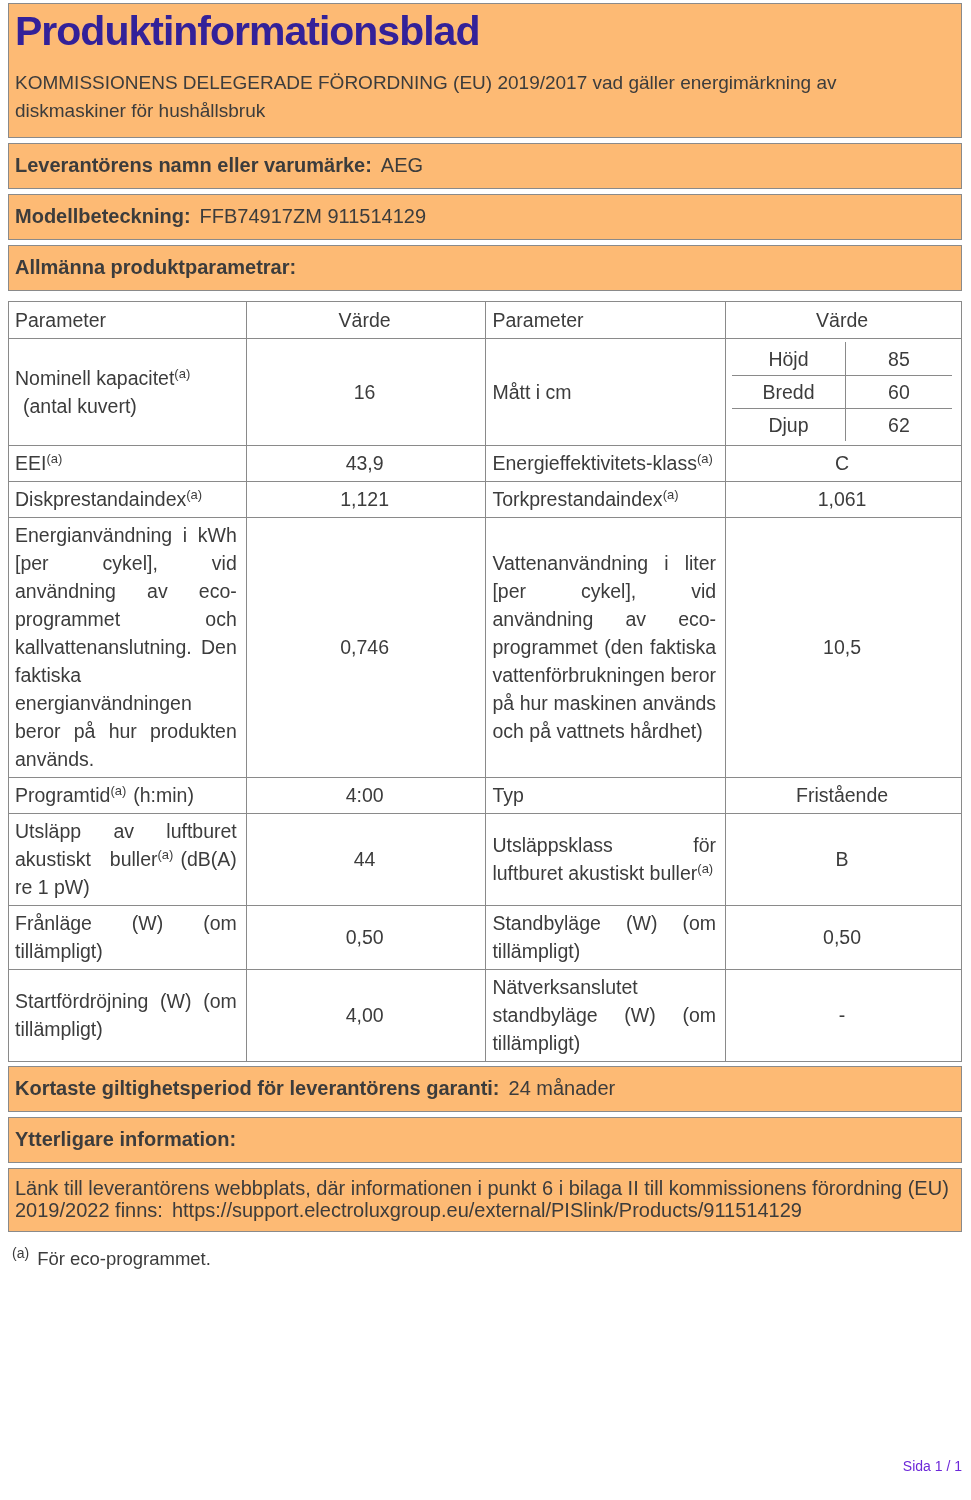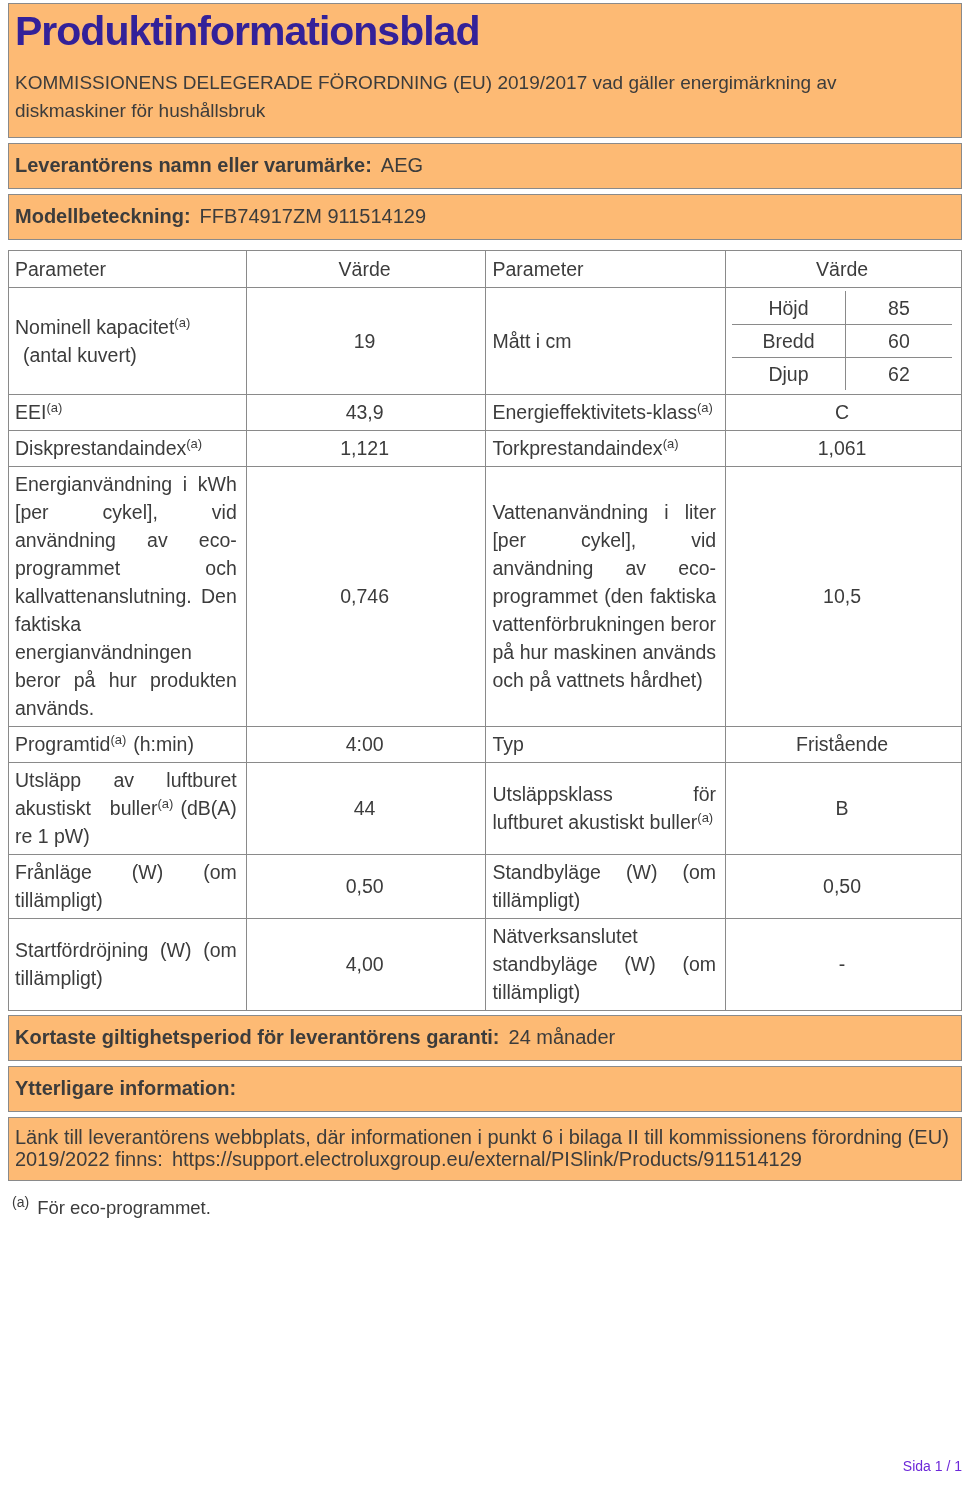--- a/index.html
+++ b/index.html
@@ -121,20 +121,23 @@
 
   <div class="box kv">
     <span class="lbl">Leverantörens namn eller varumärke:</span><span class="val">AEG</span>
   </div>
 
 
   <div class="box kv">
     <span class="lbl">Modellbeteckning:</span><span class="val">FFB74917ZM 911514129</span>
   </div>
 
+  <div class="box kv">
+    <span class="lbl">Allmänna produktparametrar:</span>
+  </div>
 
   <table class="params">
     <colgroup>
       <col style="width:24.95%">
         <col style="width:25.15%">
         <col style="width:25.15%">
         <col style="width:24.75%">
     </colgroup>
     <thead>
       <tr>
@@ -143,21 +146,21 @@
         <th>Parameter</th>
         <th class="center">Värde</th>
       </tr>
     </thead>
     <tbody>
       <tr>
         <td class="labelcell">
           <span>Nominell kapacitet</span><sup class="fn">(a)</sup>
           <div class="sub-line">(antal kuvert)</div>
         </td>
-        <td class="valuecell">19</td>
+        <td class="valuecell">16</td>
         <td class="labelcell plain">
           <span>Mått i cm</span>
         </td>
         <td class="dimscell">
           <table class="dims">
             <colgroup>
                 <col style="width:51.5%">
                 <col style="width:48.5%">
               </colgroup>
             <tbody>

